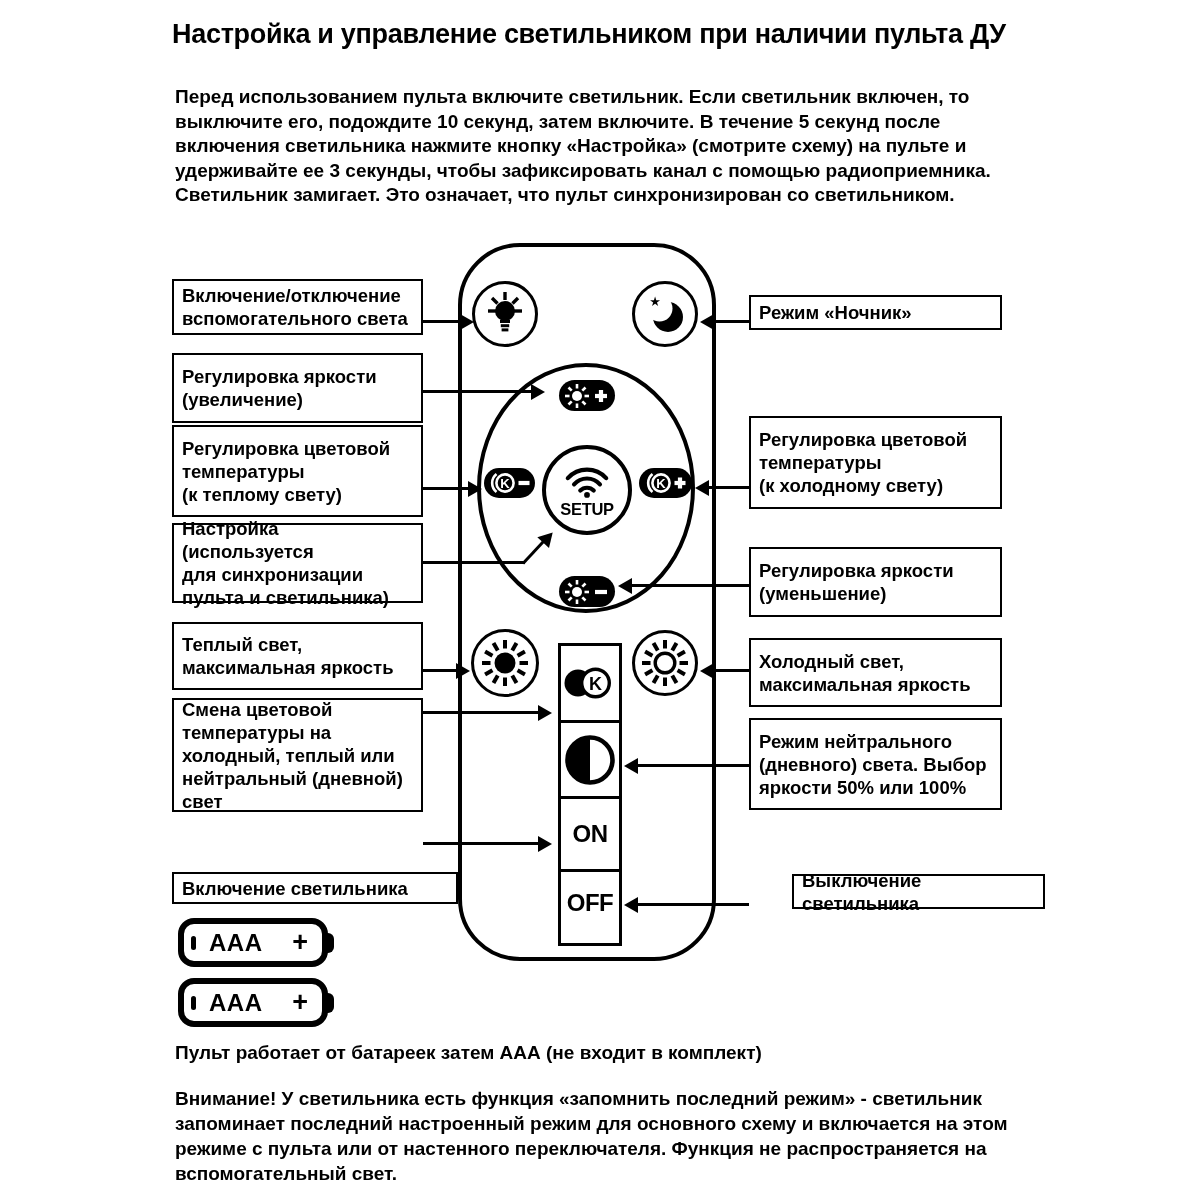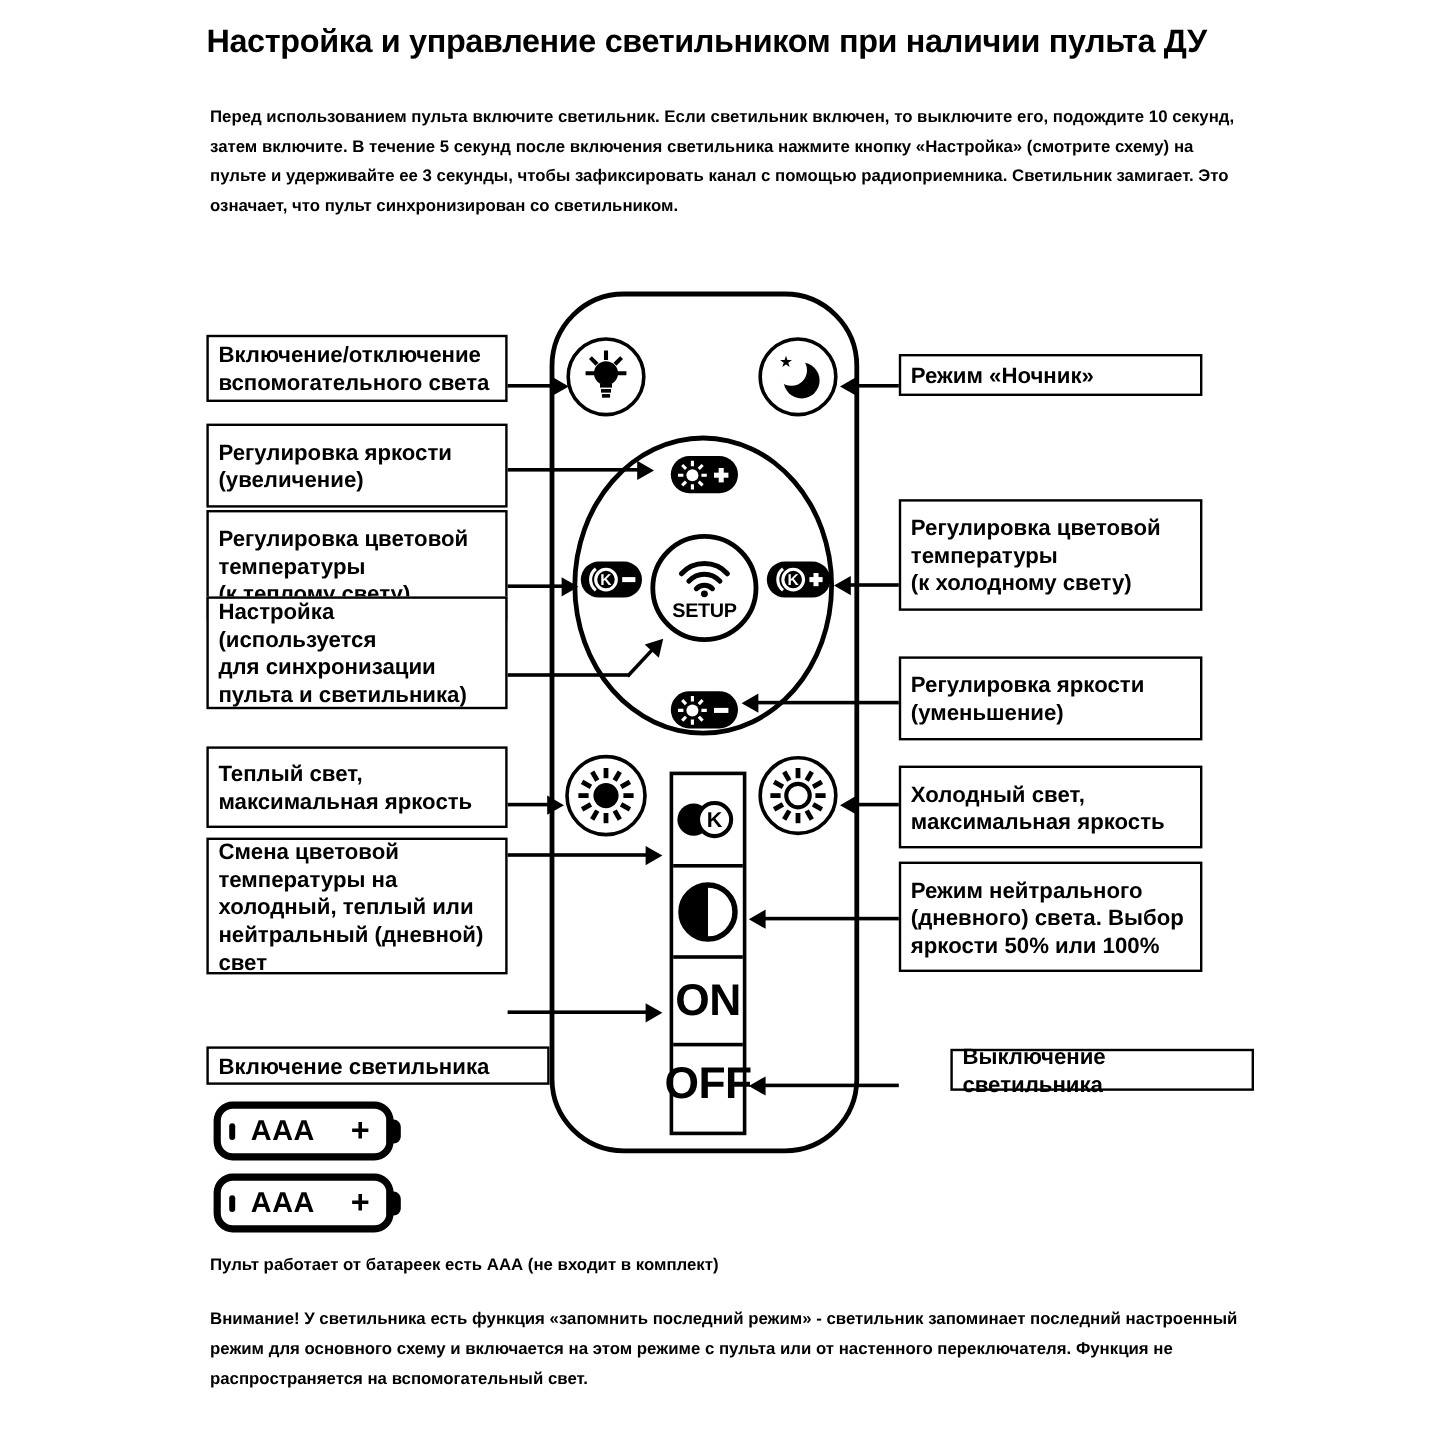--- a/index.html
+++ b/index.html
@@ -4,21 +4,21 @@
 <style>
   * { box-sizing: border-box; }
   html,body { margin:0; padding:0; }
   body {
     width:1200px; height:1200px; background:#fff; color:#000;
     font-family:"Liberation Sans","DejaVu Sans",sans-serif; font-weight:700;
     position:relative; overflow:hidden;
   }
   .abs { position:absolute; margin:0; }
   .title { left:172px; top:18px; font-size:27px; line-height:32px; white-space:nowrap; letter-spacing:-0.3px;text-align:right; }
-  .para  { font-size:14px; line-height:24.5px; }
+  .para  { font-size:19px; line-height:24.5px; }
   .intro { left:175px; top:85px; width:868px; }
   .batnote { left:175px; top:1041px; white-space:nowrap; }
   .warning { left:175px; top:1086px; width:868px; line-height:25px; }
 
   
   .box {
     position:absolute; border:2.5px solid #000; background:#fff;
     display:flex; align-items:center; padding:3px 8px;
     font-size:18.5px; line-height:23px; white-space:pre-line;
   }
@@ -33,21 +33,21 @@
   .setup { position:absolute; left:542px; top:445px; width:90px; height:90px;
            border:4.5px solid #000; border-radius:50%; background:#fff;
            display:flex; flex-direction:column; align-items:center; justify-content:center; }
   .setup-lbl { font-size:16.5px; letter-spacing:-0.3px; margin-top:1px; }
   .pill { position:absolute; background:#000; border-radius:16px;
           display:flex; align-items:center; justify-content:center; }
   .col { position:absolute; left:558px; top:643px; width:64px; height:303px;
          border:3px solid #000; background:#fff; }
   .row { display:flex; align-items:center; justify-content:center; }
   .row + .row { border-top:3px solid #000; }
-  .onoff { font-size:37px; letter-spacing:-0.5px;text-align:center; }
+  .onoff { font-size:24px; letter-spacing:-0.5px;text-align:center; }
 
   
   .arr { position:absolute; height:3px; background:#000; }
   .arr.r::after { content:""; position:absolute; right:-13px; top:-6.5px;
     border-left:14px solid #000; border-top:8px solid transparent; border-bottom:8px solid transparent; }
   .arr.l::before { content:""; position:absolute; left:-13px; top:-6.5px;
     border-right:14px solid #000; border-top:8px solid transparent; border-bottom:8px solid transparent; }
   .line { position:absolute; height:3px; background:#000; }
   .diag { transform-origin:0 50%; transform:rotate(-47deg); }
 
@@ -290,21 +290,21 @@
       </div>
   </div>
 
   <div class="box" style="left:172px;top:279px;width:251px;height:56px">Включение/отключение
 вспомогательного света</div>
   <div class="box" style="left:172px;top:353px;width:251px;height:70px">Регулировка яркости
 (увеличение)</div>
   <div class="box" style="left:172px;top:425px;width:251px;height:92px">Регулировка цветовой
 температуры
 (к теплому свету)</div>
-  <div class="box" style="left:172px;top:497px;width:251px;height:94px">Настройка (используется
+  <div class="box" style="left:172px;top:523px;width:251px;height:80px">Настройка (используется
 для синхронизации
 пульта и светильника)</div>
   <div class="box" style="left:172px;top:622px;width:251px;height:68px">Теплый свет,
 максимальная яркость</div>
   <div class="box" style="left:172px;top:698px;width:251px;height:114px">Смена цветовой
 температуры на
 холодный, теплый или
 нейтральный (дневной)
 свет</div>
   <div class="box" style="left:172px;top:872px;width:286px;height:32px">Включение светильника</div>
@@ -342,16 +342,16 @@
     <span class="tick"></span>
     <span class="aaa">AAA</span>
     <span class="plus">+</span>
   </div>
   <div class="battery" style="left:178px;top:978px">
     <span class="tick"></span>
     <span class="aaa">AAA</span>
     <span class="plus">+</span>
   </div>
 
-  <p class="abs para batnote">Пульт работает от батареек есть ААА (не входит в комплект)</p>
+  <p class="abs para batnote">Пульт работает от батареек затем ААА (не входит в комплект)</p>
   <p class="abs para warning">Внимание! У светильника есть функция «запомнить последний режим» - светильник запоминает последний настроенный режим для основного схему и включается на этом режиме с пульта или от настенного переключателя. Функция не распространяется на вспомогательный свет.</p>
 
 </div>
 
 </body></html>

